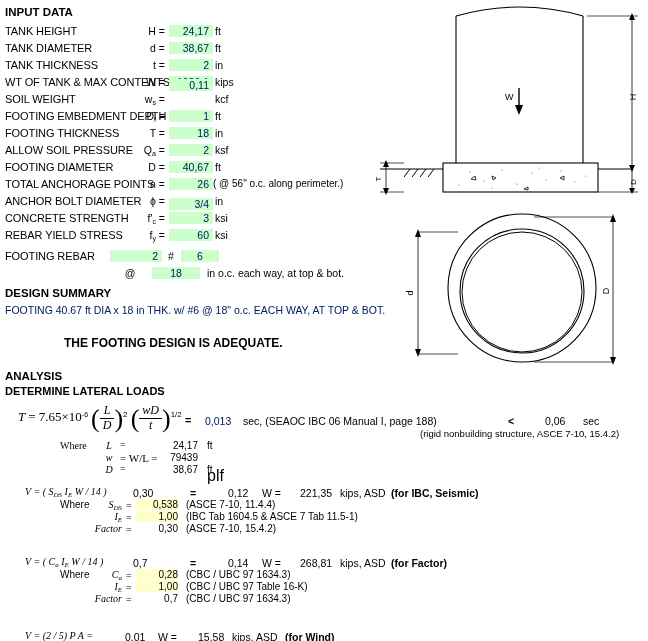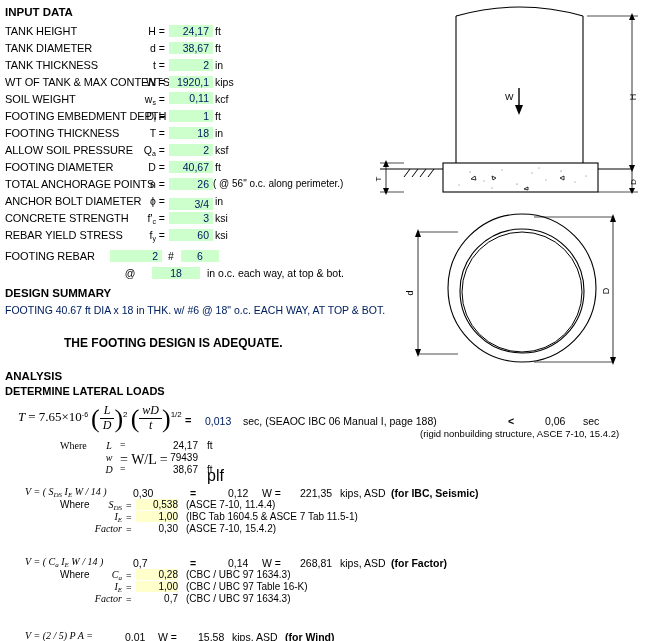--- a/index.html
+++ b/index.html
@@ -53,21 +53,21 @@
       <div class="abs lbl" style="left: 5px; top: 59px;">TANK THICKNESS</div>
       <div class="abs sym" style="left: 120px; top: 59px; width: 45px;">t =</div>
       <div class="abs val blue hl-green" style="left: 169px; top: 59px; width: 40px;">2</div>
       <div class="abs unit" style="left: 215px; top: 59px;">in</div>
       <div class="abs lbl" style="left: 5px; top: 76px;">WT OF TANK &amp; MAX CONTENTS</div>
       <div class="abs sym" style="left: 120px; top: 76px; width: 45px;">W =</div>
       <div class="abs val blue hl-green" style="left: 169px; top: 76px; width: 40px;">1920,1</div>
       <div class="abs unit" style="left: 215px; top: 76px;">kips</div>
       <div class="abs lbl" style="left: 5px; top: 93px;">SOIL WEIGHT</div>
       <div class="abs sym" style="left: 120px; top: 93px; width: 45px;">w<sub>s</sub> =</div>
-      <div class="abs val blue hl-green" style="left: 169px; top: 92px; width: 40px;">0,11</div>
+      <div class="abs val blue hl-green" style="left: 169px; top: 79px; width: 40px;">0,11</div>
       <div class="abs unit" style="left: 215px; top: 93px;">kcf</div>
       <div class="abs lbl" style="left: 5px; top: 110px;">FOOTING EMBEDMENT DEPTH</div>
       <div class="abs sym" style="left: 120px; top: 110px; width: 45px;">D<sub>f</sub> =</div>
       <div class="abs val blue hl-green" style="left: 169px; top: 110px; width: 40px;">1</div>
       <div class="abs unit" style="left: 215px; top: 110px;">ft</div>
       <div class="abs lbl" style="left: 5px; top: 127px;">FOOTING THICKNESS</div>
       <div class="abs sym" style="left: 120px; top: 127px; width: 45px;">T =</div>
       <div class="abs val blue hl-green" style="left: 169px; top: 127px; width: 40px;">18</div>
       <div class="abs unit" style="left: 215px; top: 127px;">in</div>
       <div class="abs lbl" style="left: 5px; top: 144px;">ALLOW SOIL PRESSURE</div>
@@ -127,21 +127,21 @@
   <div class="abs" style="left:583px;top:415px;font-size:10.5px;">sec</div>
   <div class="abs mini" style="left:420px;top:428px;">(rigid nonbuilding structure, ASCE 7-10, 15.4.2)</div>
 
   <div class="abs mathsm" style="left:60px;top:440px;font-style:normal;font-size:10px;">Where</div>
   <div id="period-terms">
       <div class="abs mathsm" style="left: 100px; top: 440px; width: 18px; text-align: center;">L</div>
       <div class="abs mathsm" style="left: 120px; top: 440px; font-style: normal; font-size: 9.5px;">=</div>
       <div class="abs" style="left: 150px; top: 440px; width: 48px; text-align: right; font-size: 10px;">24,17</div>
       <div class="abs" style="left: 207px; top: 440px; font-size: 10px;">ft</div>
       <div class="abs mathsm" style="left: 100px; top: 452px; width: 18px; text-align: center;">w</div>
-      <div class="abs mathsm" style="left: 120px; top: 452px; font-style: normal; font-size: 14px;">= W/L =</div>
+      <div class="abs mathsm" style="left: 120px; top: 452px; font-style: normal; font-size: 11px;">= W/L =</div>
       <div class="abs" style="left: 150px; top: 452px; width: 48px; text-align: right; font-size: 10px;">79439</div>
       <div class="abs" style="left: 207px; top: 467px; font-size: 16px;">plf</div>
       <div class="abs mathsm" style="left: 100px; top: 464px; width: 18px; text-align: center;">D</div>
       <div class="abs mathsm" style="left: 120px; top: 464px; font-style: normal; font-size: 9.5px;">=</div>
       <div class="abs" style="left: 150px; top: 464px; width: 48px; text-align: right; font-size: 10px;">38,67</div>
       <div class="abs" style="left: 207px; top: 464px; font-size: 10px;">ft</div>
     </div>
 
   <div id="shear-blocks">
       <div class="abs mathsm" style="left: 25px; top: 486px;">V = ( S<sub>DS</sub> I<sub>E</sub> W / 14 )</div>

